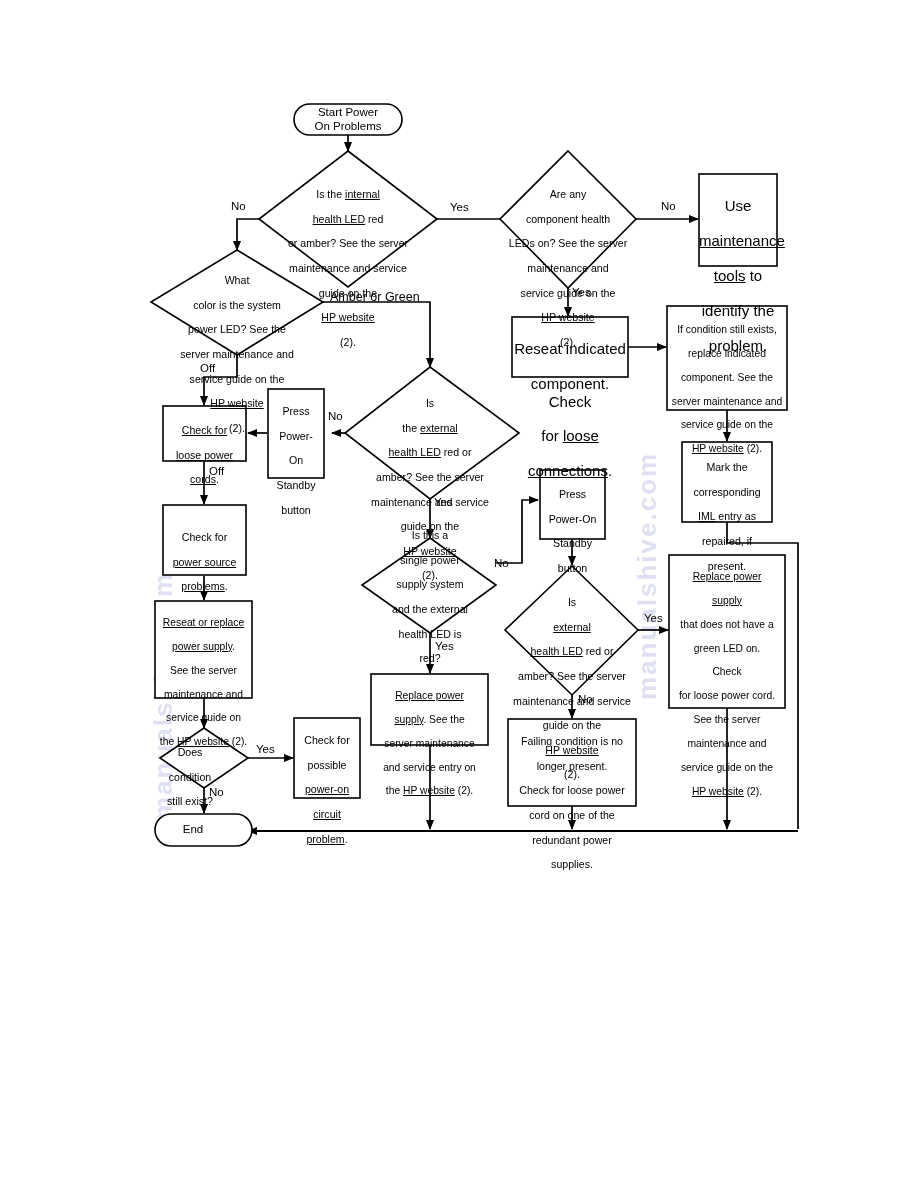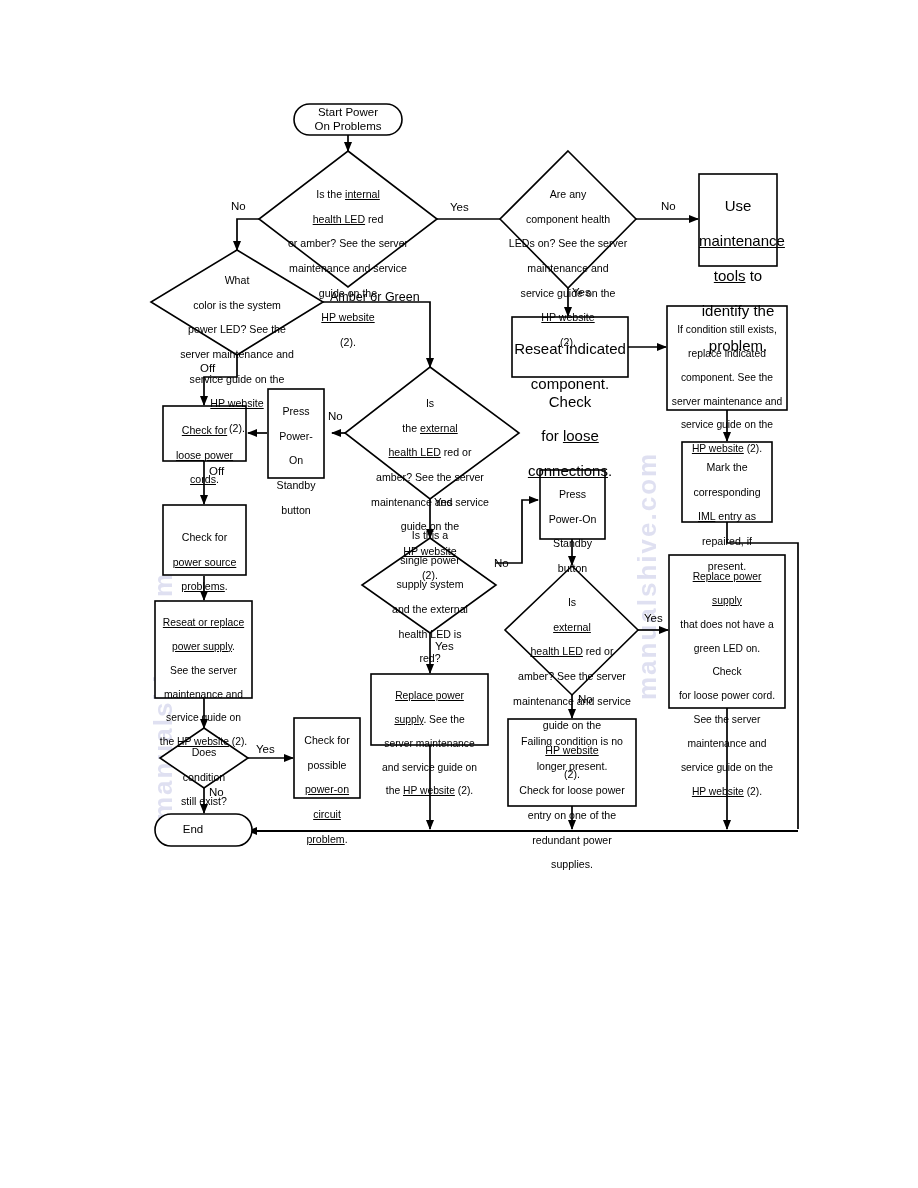--- a/index.html
+++ b/index.html
@@ -319,43 +319,43 @@
     <div>See the server</div>
     <div>maintenance and</div>
     <div>service guide on the</div>
     <div><span class="u">HP website</span><span> (2).</span></div>
   </div>
 
   <div class="node-text" style="left:369px; top:678px; width:121px; font-size:10.3px;">
     <div class="u">Replace power</div>
     <div><span class="u">supply</span><span>. See the</span></div>
     <div>server maintenance</div>
-    <div>and service guide on</div>
+    <div>and service entry on</div>
     <div><span>the </span><span class="u">HP website</span><span> (2).</span></div>
   </div>
 
-  <div class="node-text" style="left:152px; top:734px; width:104px; font-size:10.6px;">
+  <div class="node-text" style="left:138px; top:734px; width:104px; font-size:10.6px;">
     <div>Does</div>
     <div>condition</div>
     <div>still exist?</div>
   </div>
 
   <div class="node-text" style="left:292px; top:722px; width:70px; font-size:10.6px;">
     <div>Check for</div>
     <div>possible</div>
     <div class="u">power-on</div>
     <div class="u">circuit</div>
     <div><span class="u">problem</span><span>.</span></div>
   </div>
 
   <div class="node-text" style="left:506px; top:723px; width:132px; font-size:10.6px;">
     <div>Failing condition is no</div>
     <div>longer present.</div>
     <div>Check for loose power</div>
-    <div>entry on one of the</div>
+    <div>cord on one of the</div>
     <div>redundant power</div>
     <div>supplies.</div>
   </div>
 
   <div class="node-text" style="left:155px; top:814px; width:76px; height:32px; font-size:11.5px; display:flex; align-items:center; justify-content:center;">
     <div>End</div>
   </div>
 
   <div class="edge-label" style="left:450px; top:202px; font-size:11.5px;">Yes</div>
 

